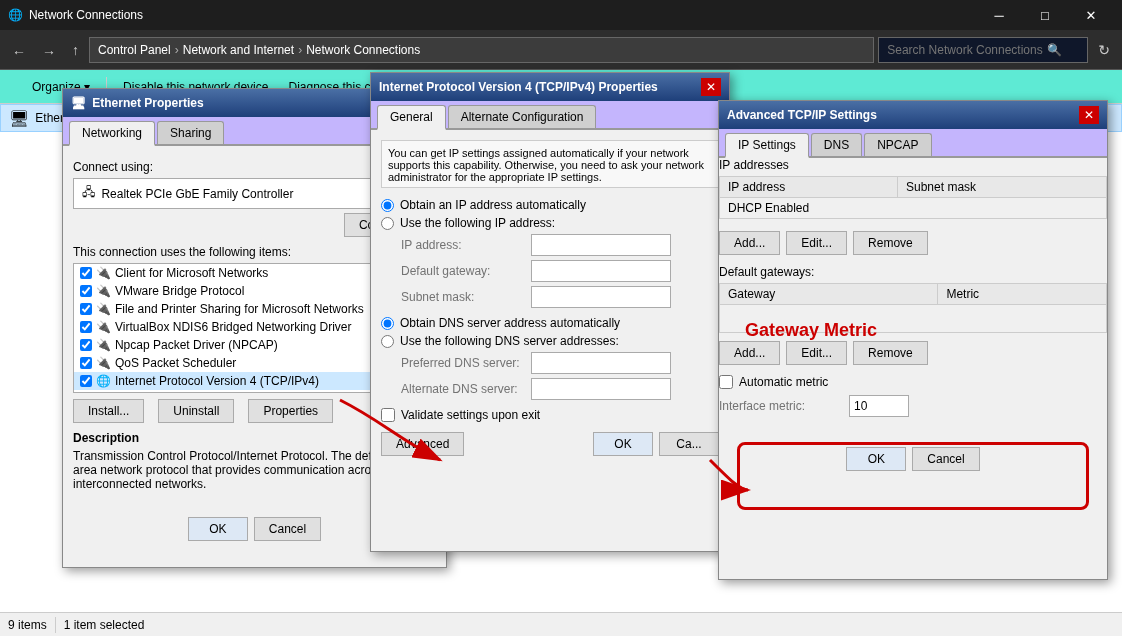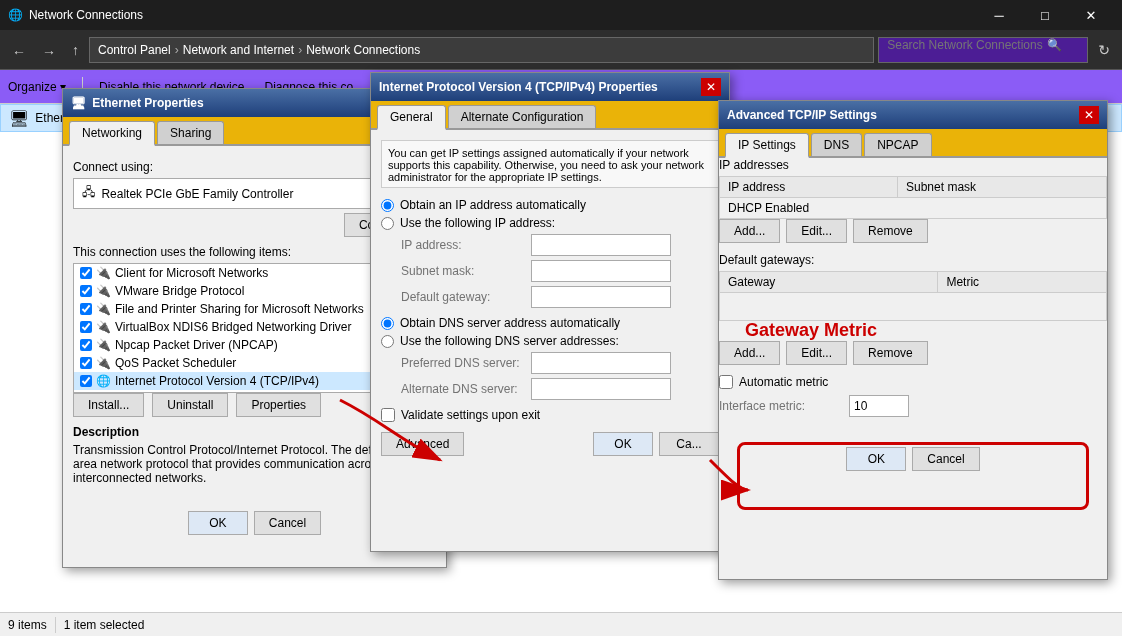--- a/index.html
+++ b/index.html
@@ -28,34 +28,34 @@
       gap: 4px;
       border-bottom: 1px solid #555;
     }
     .nav-btn { background: transparent; border: none; color: #ccc; font-size: 14px; cursor: pointer; padding: 4px 6px; }
     .breadcrumb-bar {
       flex: 1; background: #3c3c3c; border: 1px solid #666; height: 26px;
       display: flex; align-items: center; padding: 0 8px; color: #fff; font-size: 12px;
     }
     .breadcrumb-sep { margin: 0 4px; color: #aaa; }
     .search-box {
-      width: 210px; background: #4c1d95; border: 1px solid #666;
-      height: 26px; display: flex; align-items: flex-start; padding: 0 8px;
+      width: 210px; background: #0f172a; border: 1px solid #666;
+      height: 26px; display: flex; align-items: center; padding: 0 8px;
       color: #ccc; font-size: 12px;
     }
     .search-box input { background: transparent; border: none; outline: none; color: #ccc; font-size: 12px; width: 160px; }
     .refresh-btn { background: transparent; border: none; color: #ccc; font-size: 14px; cursor: pointer; padding: 4px 6px; }
 
     
     .toolbar {
-      background: #8b5cf6;
+      background: #5eead4;
       height: 34px;
       display: flex;
       align-items: center;
-      padding: 0 0;
+      padding: 0 24px;
       gap: 4px;
       border-bottom: 1px solid #ccc;
     }
     .toolbar-btn {
       background: transparent; border: none; font-size: 12px; cursor: pointer;
       padding: 4px 8px; color: #000; display: flex; align-items: center; gap: 3px;
     }
     .toolbar-sep { width: 1px; height: 20px; background: #ccc; margin: 0 4px; }
 
     
@@ -102,21 +102,21 @@
       color: #fff; padding: 13px 8px; font-size: 12px; font-weight: bold;
       display: flex; align-items: center; justify-content: space-between; height: 28px;
     }
     .dialog-titlebar .dtitle { display: flex; align-items: center; gap: 6px; }
     .dialog-close-btn {
       width: 20px; height: 18px; background: #c00; border: none; color: #fff;
       font-size: 12px; cursor: pointer; display: flex; align-items: center; justify-content: center;
     }
 
     
-    .tab-bar { display: flex; background: #eab308; border-bottom: 2px solid #999; padding: 4px 6px 0; }
+    .tab-bar { display: flex; background: #c4b5fd; border-bottom: 2px solid #999; padding: 4px 6px 0; }
     .tab {
       padding: 4px 12px; font-size: 12px; cursor: pointer; border: 1px solid #999;
       background: #d0d0d0; border-bottom: none; margin-right: 2px; border-radius: 3px 3px 0 0;
     }
     .tab.active { background: #f0f0f0; border-bottom: 2px solid #f0f0f0; margin-bottom: -2px; z-index: 1; }
 
     
     .field-row { display: flex; align-items: center; margin: 4px 0; }
     .field-label { width: 130px; font-size: 12px; color: #737373; }
     .field-input {
@@ -276,21 +276,21 @@
             <input type="checkbox" checked="" style=""> 
               <span>🔌</span>
               <span>QoS Packet Scheduler</span>
           </div>
           <div class="listbox-item selected">
             <input type="checkbox" checked="" style=""> 
               <span>🌐</span>
               <span>Internet Protocol Version 4 (TCP/IPv4)</span>
           </div>
         </div>
-        <div style="display:flex; gap:8px; margin-top:0;">
+        <div style="display:flex; gap:14px; margin-top:6px;">
           <button class="btn">Install...</button>
           <button class="btn">Uninstall</button>
           <button class="btn">Properties</button>
         </div>
         <div style="margin-top:8px; font-size:12px; font-weight:bold;">Description</div>
         <div style="margin-top:4px; font-size:12px; height:60px; overflow:auto;">Transmission Control Protocol/Internet Protocol. The default wide area network protocol that provides communication across diverse interconnected networks.</div>
         <div style="display:flex; gap:6px; justify-content:center; margin-top:8px;">
           <button class="btn primary">OK</button>
           <button class="btn">Cancel</button>
         </div>
@@ -317,25 +317,25 @@
         <div class="checkbox-row">
           <input type="radio" name="ip-method" style="">
           <span>Use the following IP address:</span>
         </div>
         <div style="padding-left:20px;">
           <div class="field-row">
             <span class="field-label">IP address:</span>
             <input class="field-input" type="text" value="" style="width: 140px;">
           </div>
           <div class="field-row">
+            <span class="field-label">Default gateway:</span>
+            <input class="field-input" type="text" value="" style="width: 140px;">
+          </div>
+          <div class="field-row">
             <span class="field-label">Subnet mask:</span>
-            <input class="field-input" type="text" value="" style="width: 140px;">
-          </div>
-          <div class="field-row">
-            <span class="field-label">Default gateway:</span>
             <input class="field-input" type="text" value="" style="width: 140px;">
           </div>
         </div>
         <div style="margin-top:8px;">
           <div class="checkbox-row">
             <input type="radio" name="dns-method" checked="" style="">
             <span>Obtain DNS server address automatically</span>
           </div>
           <div class="checkbox-row">
             <input type="radio" name="dns-method" style="">
@@ -376,41 +376,41 @@
         <button class="dialog-close-btn">✕</button>
       </div>
       <div class="tab-bar">
         <div class="tab active">IP Settings</div>
         <div class="tab">DNS</div>
         <div class="tab">NPCAP</div>
       </div>
       <div style="">
 
         <div style="font-size:12px; margin-bottom:4px;">IP addresses</div>
-        <table class="grid-table" style="margin-bottom:0;">
+        <table class="grid-table" style="margin-bottom:12px;">
           <thead>
             <tr>
               <th>IP address</th>
               <th>Subnet mask</th>
             </tr>
           </thead>
           <tbody>
             <tr>
               <td colspan="2">DHCP Enabled</td>
             </tr>
           </tbody>
         </table>
         <div style="display:flex; gap:6px; margin-bottom:10px;">
           <button class="btn">Add...</button>
           <button class="btn">Edit...</button>
           <button class="btn">Remove</button>
         </div>
 
         <div style="font-size:12px; margin-bottom:4px;">Default gateways:</div>
-        <table class="grid-table" style="margin-bottom:20px; height:50px;border-radius:17px;">
+        <table class="grid-table" style="margin-bottom:8px; height:50px;border-radius:17px;">
           <thead>
             <tr>
               <th>Gateway</th>
               <th>Metric</th>
             </tr>
           </thead>
           <tbody>
             <tr>
                 <td colspan="2"></td>
               </tr>

